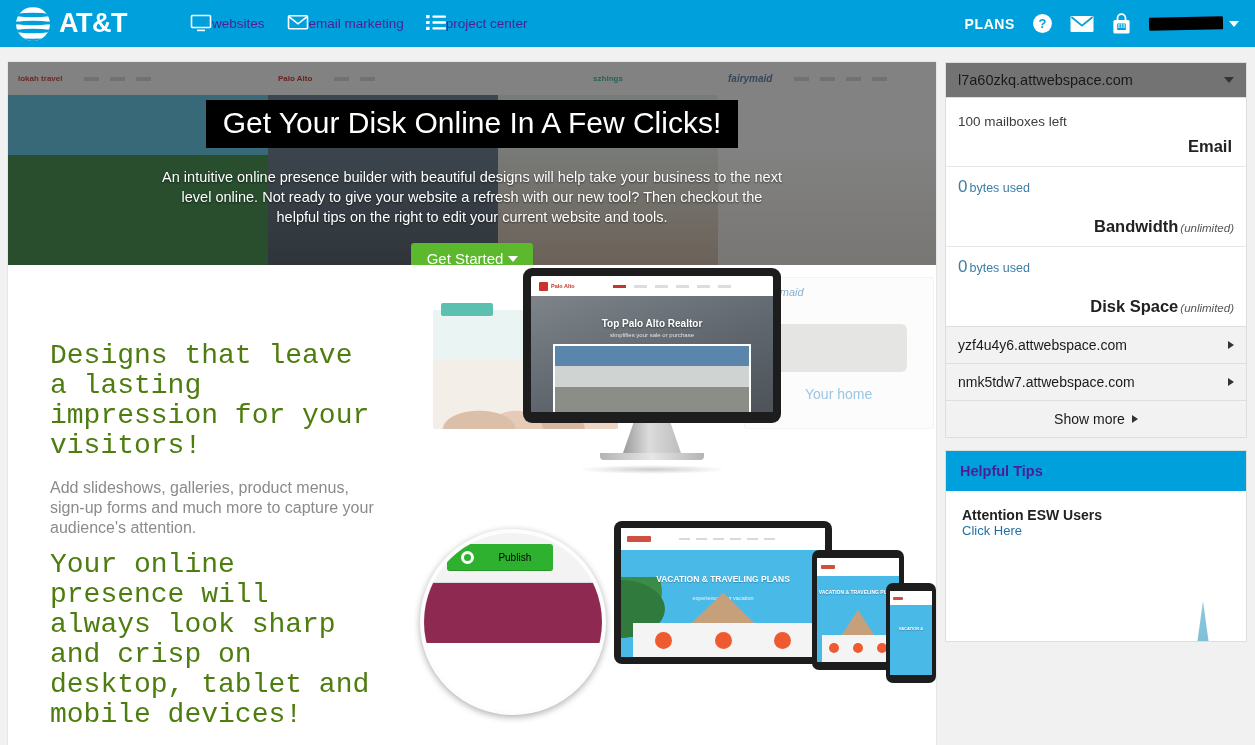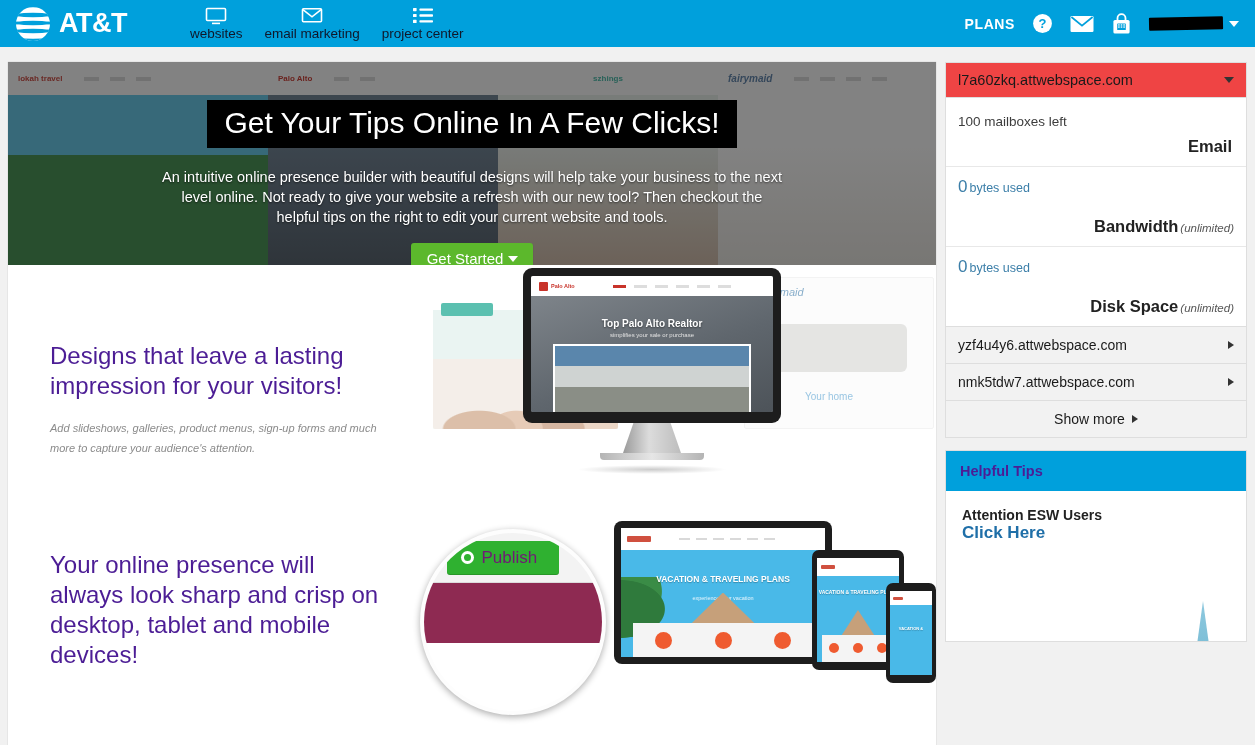--- a/index.html
+++ b/index.html
@@ -19,22 +19,22 @@
   }
   .att-logo { display: flex; align-items: center; margin-left: 14px; }
   .att-globe { width: 38px; height: 38px; position: relative; }
   .att-globe svg { display: block; }
   .att-word {
     color: #ffffff; font-size: 27px; font-weight: bold;
     letter-spacing: -0.5px; margin-left: 7px;
   }
   .nav-items { display: flex; align-items: flex-start; margin-left: 52px; gap: 0px; }
   .nav-item {
-    display: flex; flex-direction: column; align-items: center;
-    color: #0f172a; cursor: pointer; padding: 0 11px;
+    display: flex; flex-direction: row; align-items: center;
+    color: #4c1d95; cursor: pointer; padding: 0 11px;
     text-decoration: none;
   }
   .nav-item .nav-ico { height: 19px; display:flex; align-items:center; justify-content:center; margin-bottom: 2px; }
   .nav-item .nav-lbl { font-size: 13.5px; line-height: 14px; }
   .nav-right {
     margin-left: auto; display: flex; align-items: center;
     gap: 17px; margin-right: 16px; color: #fff;
   }
   .shop-link { font-size: 14px; font-weight: bold; letter-spacing: 0.6px; cursor:pointer; }
   .hico { cursor: pointer; display:flex; align-items:center; }
@@ -108,26 +108,27 @@
   }
 
   
   .feature {
     display: flex; align-items: flex-start; padding: 0 0 0 42px;
     position: relative;
   }
   #feature1 { padding-top: 76px; height: 260px; }
   .feat-text { width: 330px; flex: none; }
   .feat-h {
-    font-size: 24px; line-height: 30px; color: #4c1d95;
+    font-size: 28px; line-height: 30px; color: #4d7c0f;
     font-weight: normal;
+    font-family: Liberation Mono, monospace;
   }
   .feat-p {
-    font-size: 11px; line-height: 20px; color: #8b8b8b;
-    font-style: italic; margin-top: 17px;
+    font-size: 16px; line-height: 20px; color: #8b8b8b;
+    margin-top: 17px;
   }
 
   
   .mockup-wrap {
     position: absolute; left: 415px; top: 0px;
     width: 513px; height: 245px;
   }
   .ghost-left {
     position: absolute; left: 10px; top: 12px; width: 185px; height: 152px;
     background: linear-gradient(#ffffff 0 22%, #e7f3f0 22% 100%);
@@ -145,21 +146,21 @@
   .ghost-right {
     position: absolute; right: 2px; top: 12px; width: 190px; height: 152px;
     background: #fcfcfc; opacity: .9; border-radius: 2px;
     border: 1px solid #f2f2f2; overflow: hidden;
   }
   .ghost-right .gr-head { font-size:11px; color:#7ea7c6; font-style:italic; margin:8px 0 0 14px;}
   .ghost-right .gr-sofa {
     position:absolute; left: 12px; top: 46px; width: 150px; height: 48px;
     background:#e3e3e1; border-radius: 6px;
   }
-  .ghost-right .gr-t { position:absolute; left:60px; bottom: 26px; font-size: 10px; color:#8fc0e0;}
+  .ghost-right .gr-t { position:absolute; left:60px; bottom: 26px; font-size: 14px; color:#8fc0e0;}
   .monitor {
     position: absolute; left: 100px; top: 3px; width: 258px;
   }
   .mon-bezel {
     width: 258px; height: 155px; background: #1d1d1d;
     border-radius: 9px; padding: 8px 8px 11px 8px;
   }
   .mon-screen {
     width: 100%; height: 100%; overflow: hidden; border-radius: 2px;
     position: relative; background: #8d9196;
@@ -229,22 +230,22 @@
   }
   .mag-toolbar {
     height: 50px; background:#f3f3f3; display:flex; align-items:center;
     padding-left: 0px; gap: 8px; border-bottom:1px solid #dcdcdc;
   }
   .mag-btn-blue {
     background:#2186d6; color:#fff; font-size:13px; padding:7px 10px;
     border-radius: 3px; margin-left: -14px;
   }
   .mag-btn-green {
-    background:#2fb130; color:#701a75; font-size:17px; padding:7px 22px 7px 14px;
-    border-radius:3px; display:flex; align-items:center; gap:7px;
+    background:#2fb130; color:#000000; font-size:10px; padding:7px 22px 7px 14px;
+    border-radius:3px; display:flex; align-items:center; gap:24px;
     box-shadow: inset 0 -1px 0 rgba(0,0,0,.15);
   }
   .mag-globe-ico {
     width:13px;height:13px;border-radius:50%;background:#fff;
     display:flex;align-items:center;justify-content:center;
   }
   .mag-globe-ico span{ width:7px;height:7px;border-radius:50%;background:#2fb130;}
   .mag-body { height: 60px; background: #8e2a52; }
 
   .devices { position: absolute; left: 206px; top: 0px; width: 322px; height: 190px; }
@@ -290,21 +291,21 @@
   .dev-card-ico { width: 17px; height:17px; border-radius:50%; background:#ef5b30;}
   .dev-card-ico.sm { width: 10px; height:10px;}
 
   
   #sidebar {
     position: absolute; left: 945px; top: 15px;
     width: 302px;
   }
   .card { background:#ffffff; border:1px solid #dedede; margin-bottom: 9px; }
   .dom-head {
-    background:#ef4444; border-bottom:1px solid #dedede;
+    background:#737373; border-bottom:1px solid #dedede;
     padding: 9px 12px; display:flex; align-items:center; justify-content:space-between;
     cursor:pointer;
   }
   .dom-head .dom-name { font-size:14.5px; color:#1a1a1a; font-weight:500; }
   .caret-dk {
     width:0;height:0;border-left:5px solid transparent;border-right:5px solid transparent;
     border-top:6px solid #333;
   }
   .caret-rt {
     width:0;height:0;border-top:4.5px solid transparent;border-bottom:4.5px solid transparent;
@@ -335,21 +336,21 @@
     gap: 7px; cursor:pointer; margin-bottom: 12px;
   }
   .show-more span { font-size: 14px; color:#1a1a1a; }
 
   .tips-card { background:#ffffff; border:1px solid #dedede; position:relative; overflow:hidden; }
   .tips-head { background:#00a0dc; padding: 11px 14px; }
   .tips-head span { color:#4c1d95; font-size:14.5px; font-weight:bold; }
   .tips-body { padding: 16px 16px 26px 16px; min-height: 150px; position:relative;}
   .tips-h { font-size: 14px; color:#222; font-weight:bold; }
   .tips-p { font-size: 13.5px; line-height: 19.5px; color:#3d3d3d; margin-top: 11px;}
-  .tips-link { font-size: 17px; color:#1f6fa8; font-weight:bold; cursor:pointer; display:block; }
+  .tips-link { font-size: 13px; color:#1f6fa8; font-weight:normal; cursor:pointer; display:block; }
   .tips-deco {
     position:absolute; right: 32px; bottom: -40px; width: 22px; height: 80px;
     background: linear-gradient(180deg, #8ec9df 0%, #6fb6d0 100%);
     clip-path: polygon(50% 0, 100% 100%, 0 100%);
     filter: blur(0.6px);
   }
 </style>
 </head>
 <body>
 
@@ -494,21 +495,21 @@
                 <i></i>
                 <i></i>
                 <i></i>
               </span>
           </div>
         </div>
       </div>
       <div class="hero-dim"></div>
 
       <div class="hero-inner">
-        <h1 id="hero-title">Get Your Tips Online In A Few Clicks!</h1>
+        <h1 id="hero-title">Get Your Disk Online In A Few Clicks!</h1>
         <p id="hero-sub">An intuitive online presence builder with beautiful designs will help take your business to the next level online. Not ready to give your website a refresh with our new tool? Then checkout the helpful tips on the right to edit your current website and tools.</p>
         <button id="get-started">
           <span>Get Started</span>
           <span class="gs-caret"></span>
         </button>
       </div>
     </div>
 
     <div class="feature" id="feature1">
       <div class="feat-text">

